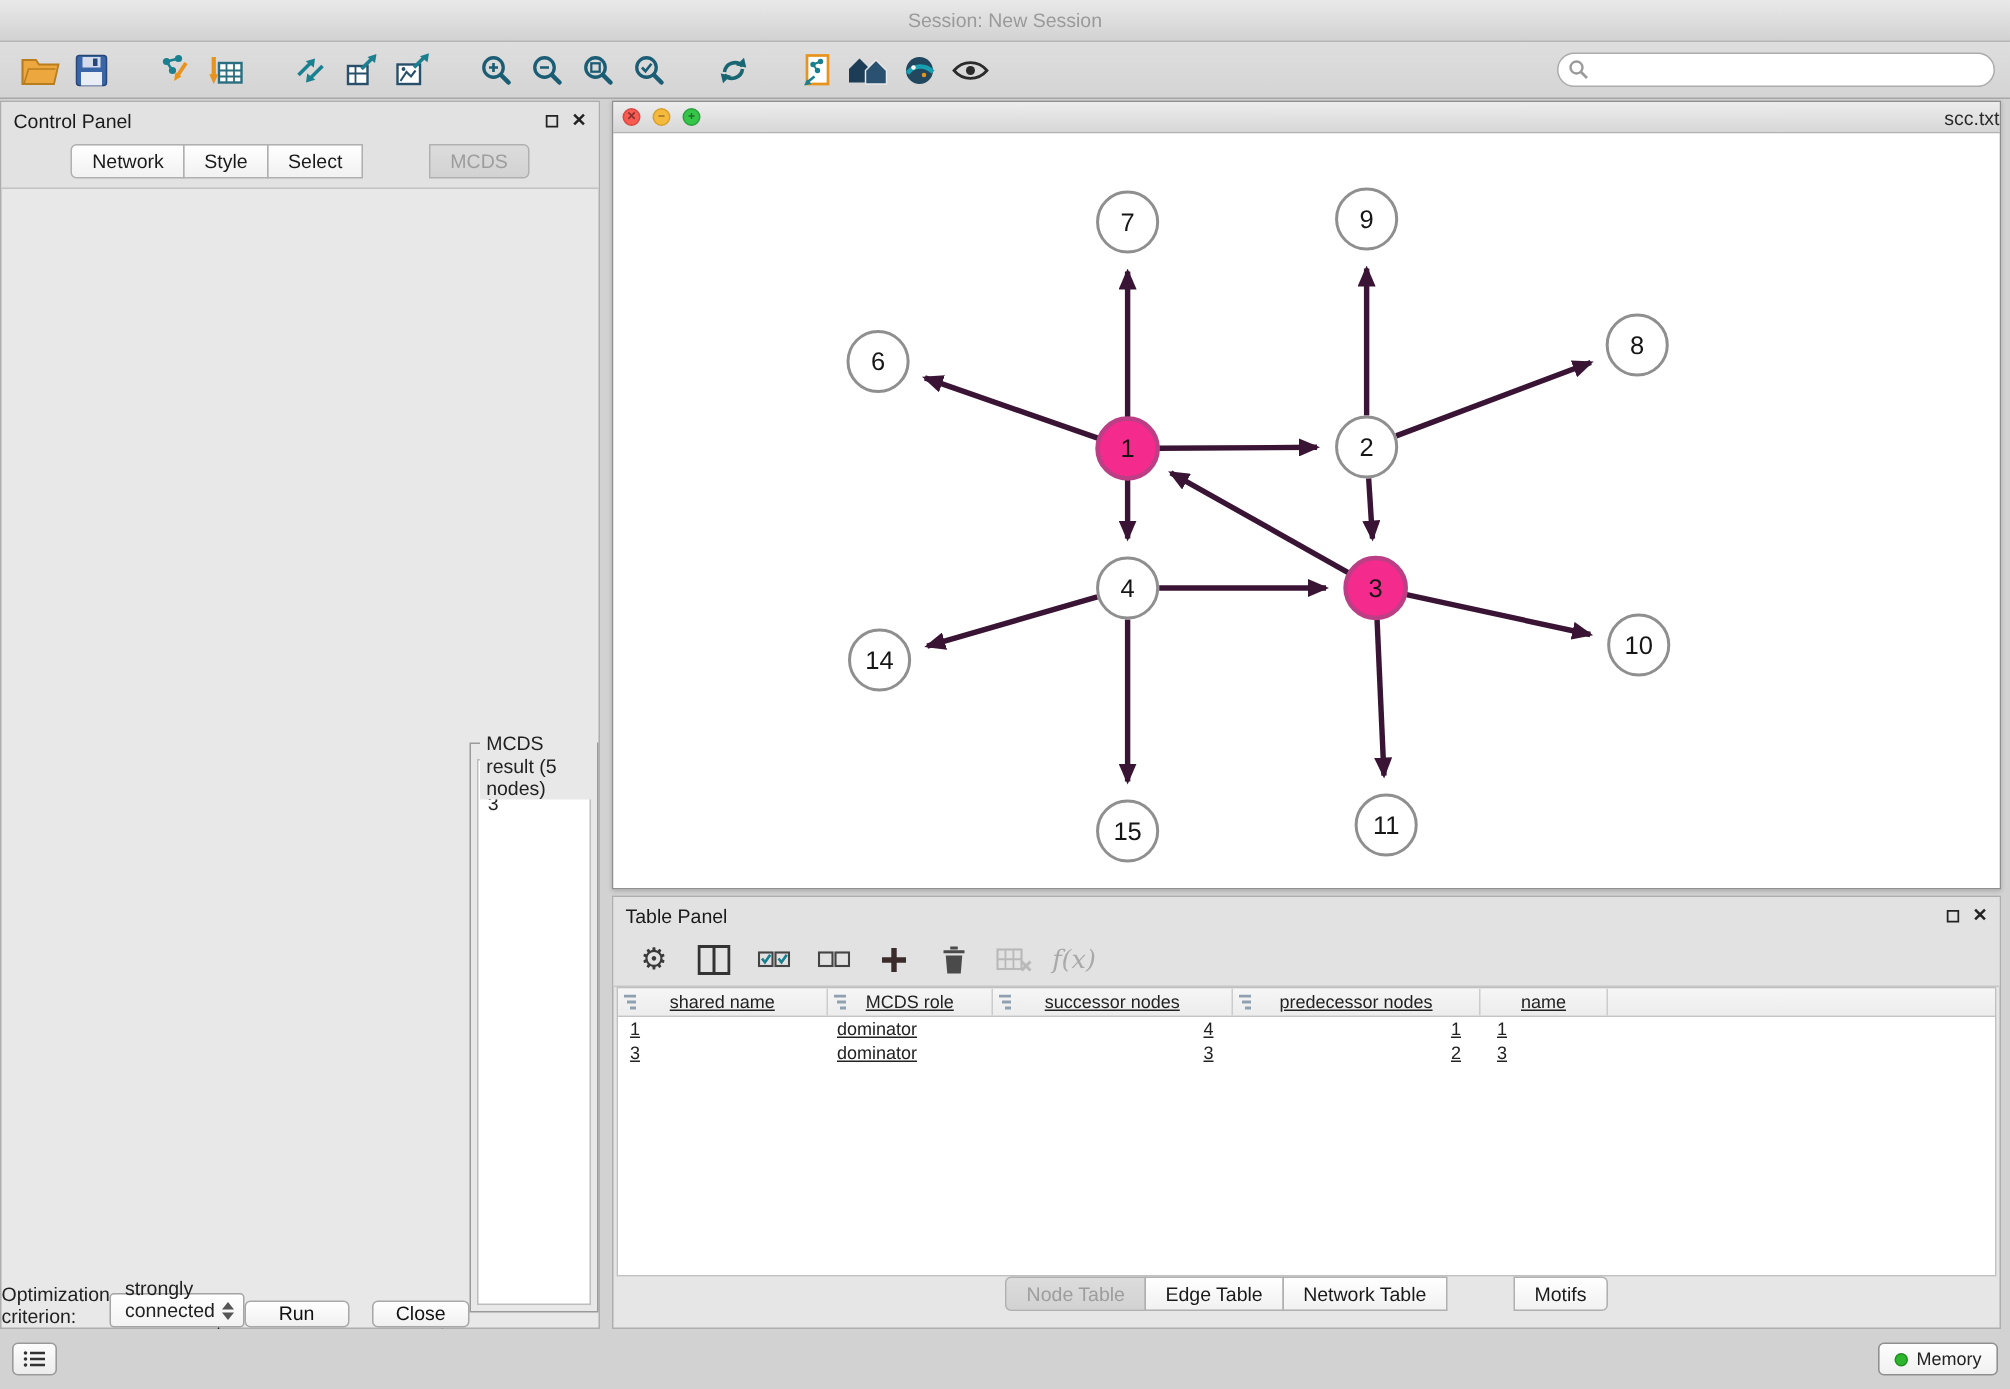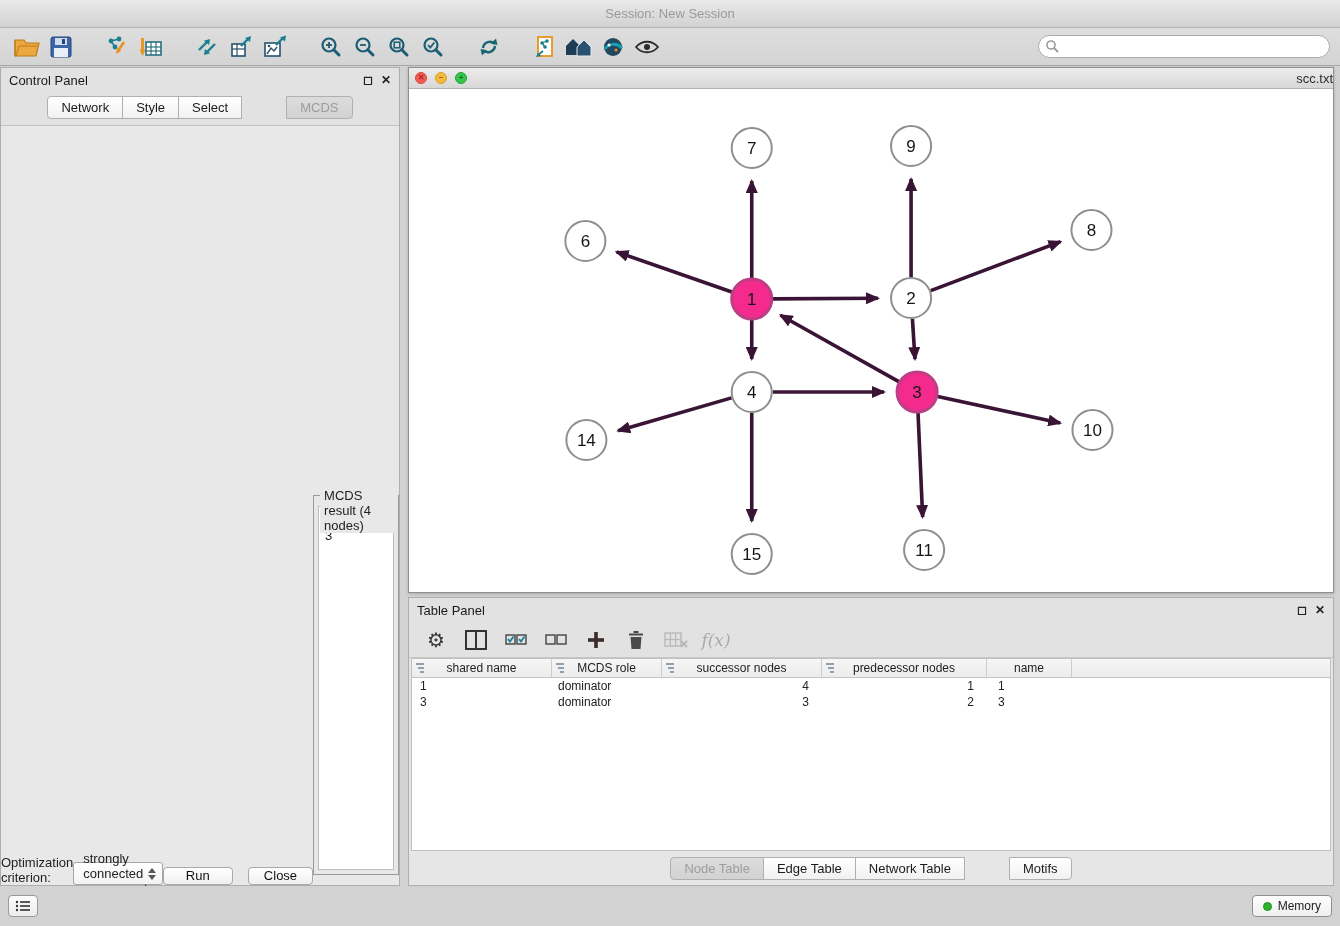--- a/index.html
+++ b/index.html
@@ -80,33 +80,33 @@
 
   
   .table-panel { position:absolute; left:408px; right:6px; top:530px; bottom:0;
     background:#e6e6e6; border:1px solid #aeaeae; display:flex; flex-direction:column; }
   .tp-toolbar { height:36px; display:flex; align-items:center; gap:14px; padding:0 14px;
     background:#e2e2e2; border-bottom:1px solid #c6c6c6; }
   .tpicon { display:flex; align-items:center; justify-content:center; width:26px; height:26px; cursor:default; }
   .gear-glyph { font-size:20px; color:#3a3a3a; }
   .fx { font-family:"DejaVu Serif", serif; font-style:italic; font-size:17px; color:#a9a9a9; }
   .tp-table { flex:1; margin:0 2px; background:#ffffff; border:1px solid #c0c0c0; overflow:hidden;
-    display:flex; flex-direction:column; }
+    display:flex; flex-direction:column;text-decoration:underline; }
   .thead { display:flex; background:linear-gradient(#f6f6f6,#ececec); border-bottom:1px solid #c4c4c4; height:19px; }
   .th { display:flex; align-items:center; justify-content:center; gap:4px; font-size:12px; color:#222;
     border-right:1px solid #cccccc; position:relative; }
   .th .sort { position:absolute; left:4px; top:4px; }
   .c0 { width:140px; } .c1 { width:110px; } .c2 { width:160px; } .c3 { width:165px; } .c4 { width:85px; }
   .cfill { flex:1; border-right:none !important; }
   .trow { display:flex; height:16px; font-size:12px; align-items:center; }
   .td { padding:0 6px; white-space:nowrap; overflow:hidden; }
   .td.c0 { padding-left:8px; }
   .td.c2, .td.c3 { text-align:right; padding-right:13px; }
   .td.c4 { padding-left:11px; }
-  .tp-tabs { height:34px; display:flex; align-items:center; justify-content:center; }
+  .tp-tabs { height:34px; display:flex; align-items:flex-start; justify-content:center; }
 
   
   .statusbar { position:absolute; left:0; right:0; bottom:0; height:40px; background:#d2d2d2;
     display:flex; align-items:center; padding:0 8px; }
   .status-left-btn { width:30px; height:22px; border:1px solid #9a9a9a; border-radius:4px;
     background:linear-gradient(#fdfdfd,#ececec); display:flex; align-items:center; justify-content:center; }
   .memory-btn { margin-left:auto; height:22px; border:1px solid #8f8f8f; border-radius:4px;
     background:linear-gradient(#fdfdfd,#f0f0f0); display:flex; align-items:center; gap:6px;
     padding:0 10px; font-size:12px; }
   .mem-dot { width:9px; height:9px; border-radius:50%; background:#2db52d; border:1px solid #1f8f1f; }
@@ -294,21 +294,21 @@
               <i class="up"></i>
               <i class="dn"></i>
             </span>
         </div>
         <div class="btn-row">
           <button class="btn">Run MCDS</button>
           <button class="btn">Close panel</button>
         </div>
         <div class="cp-spacer"></div>
         <div class="result-fieldset">
-          <span class="result-legend">MCDS result (4 nodes)</span>
+          <span class="result-legend">MCDS result (5 nodes)</span>
           <div class="result-box">
             <div>1</div>
             <div>3</div>
           </div>
         </div>
       </div>
     </div>
 
     <div class="network-window">
       <div class="nw-titlebar">

